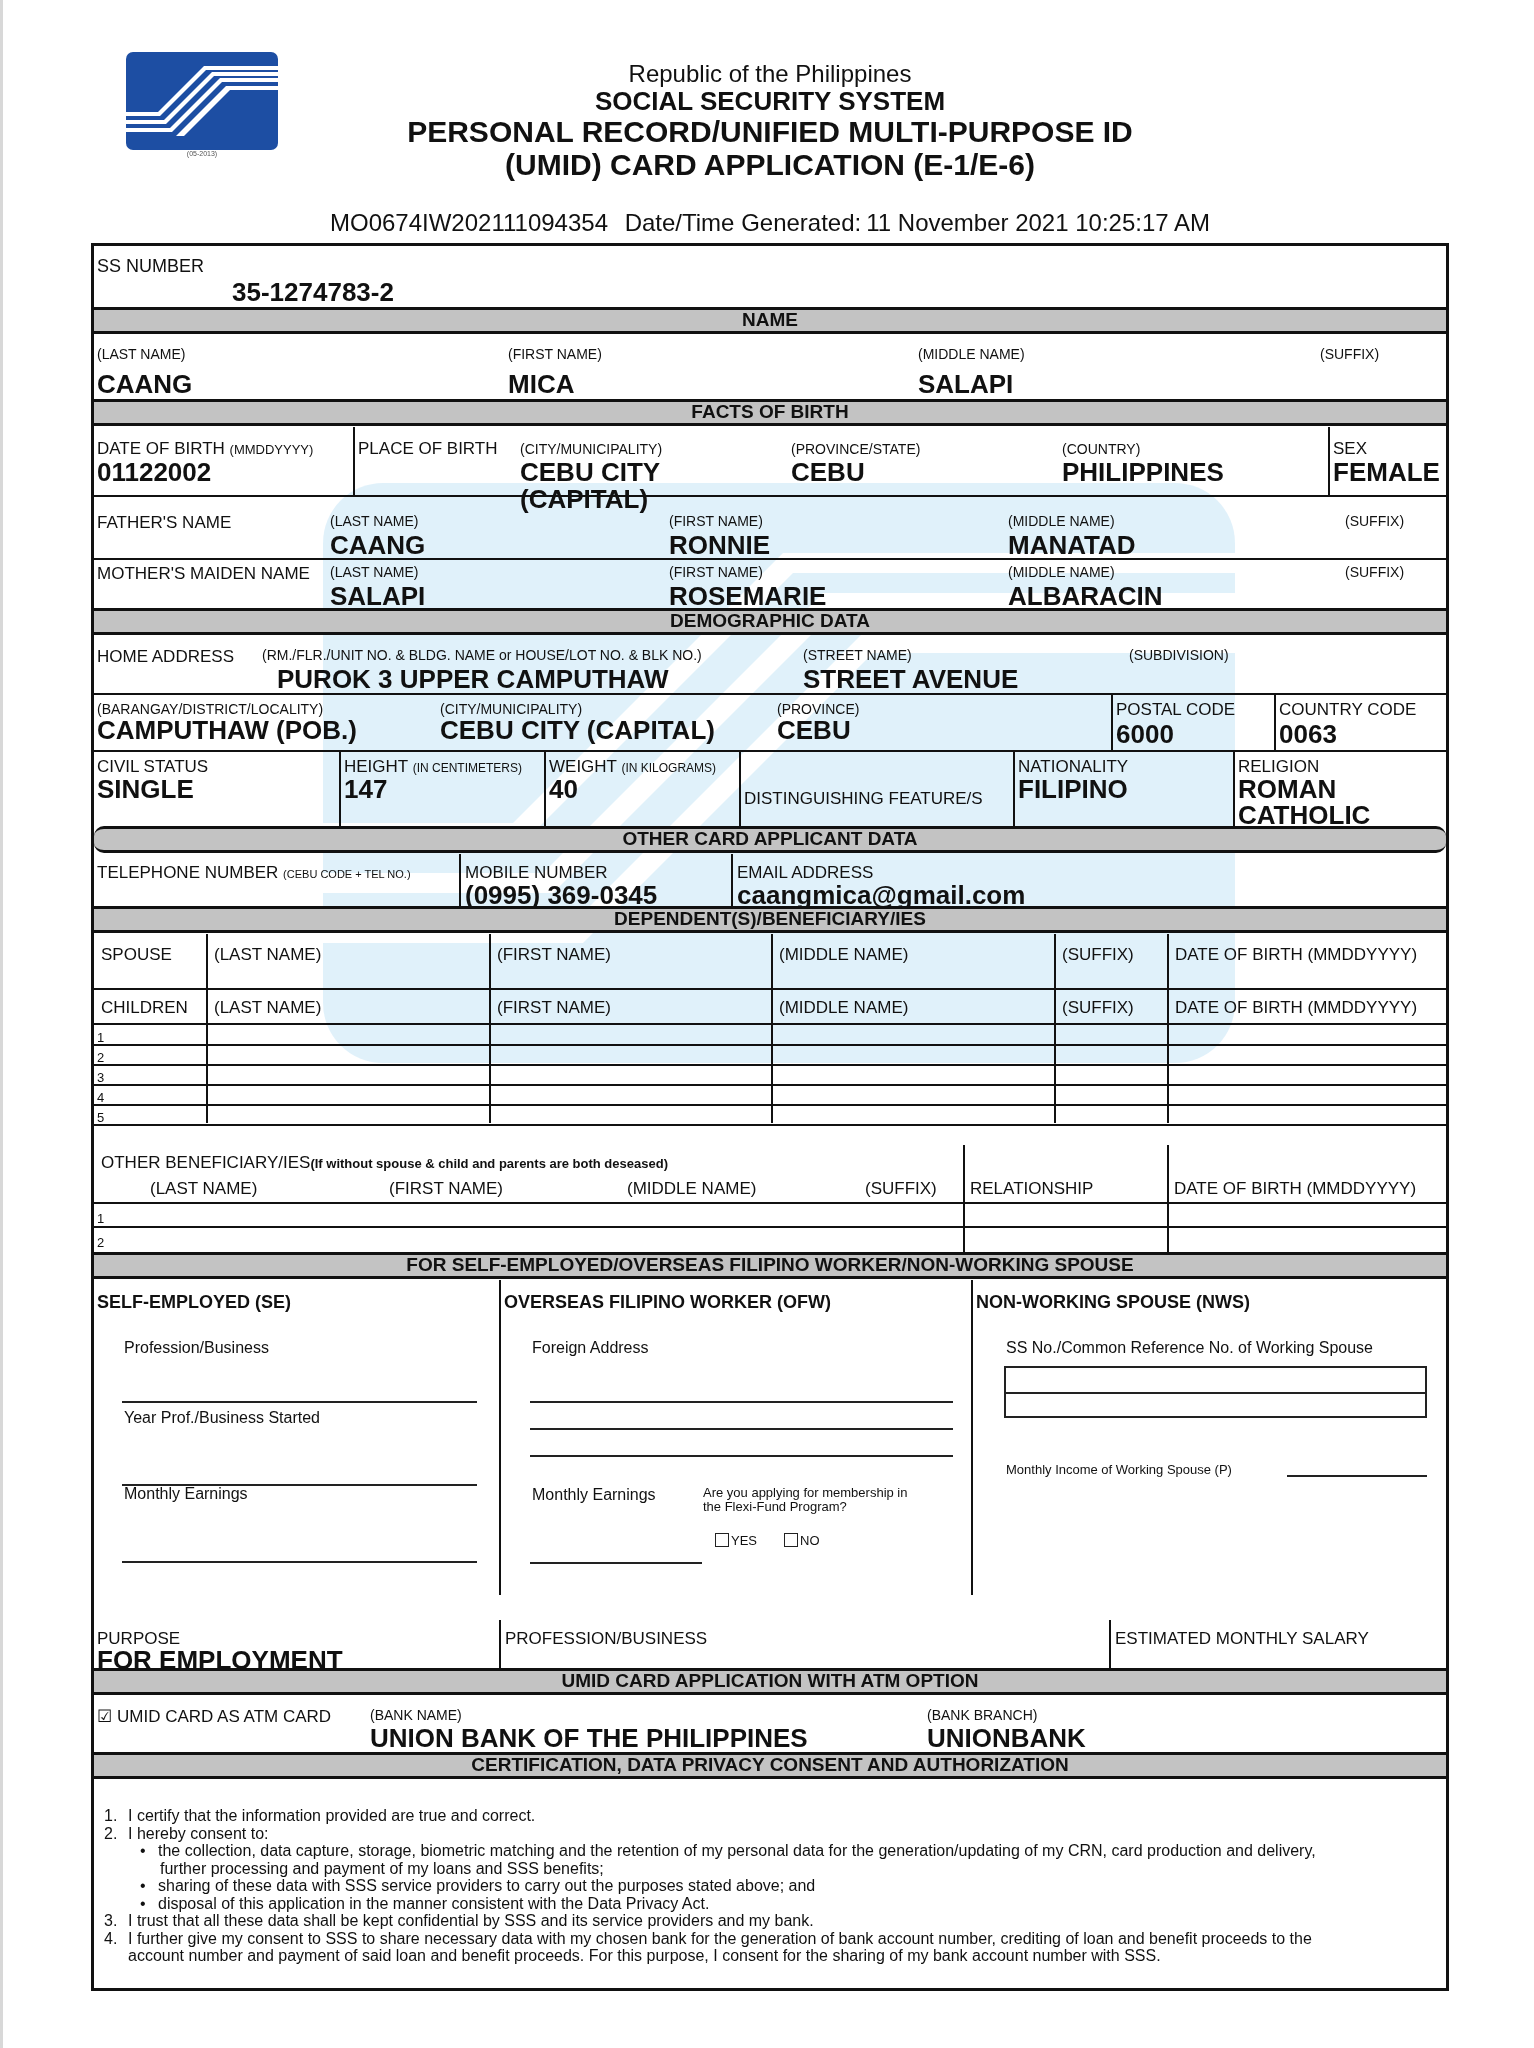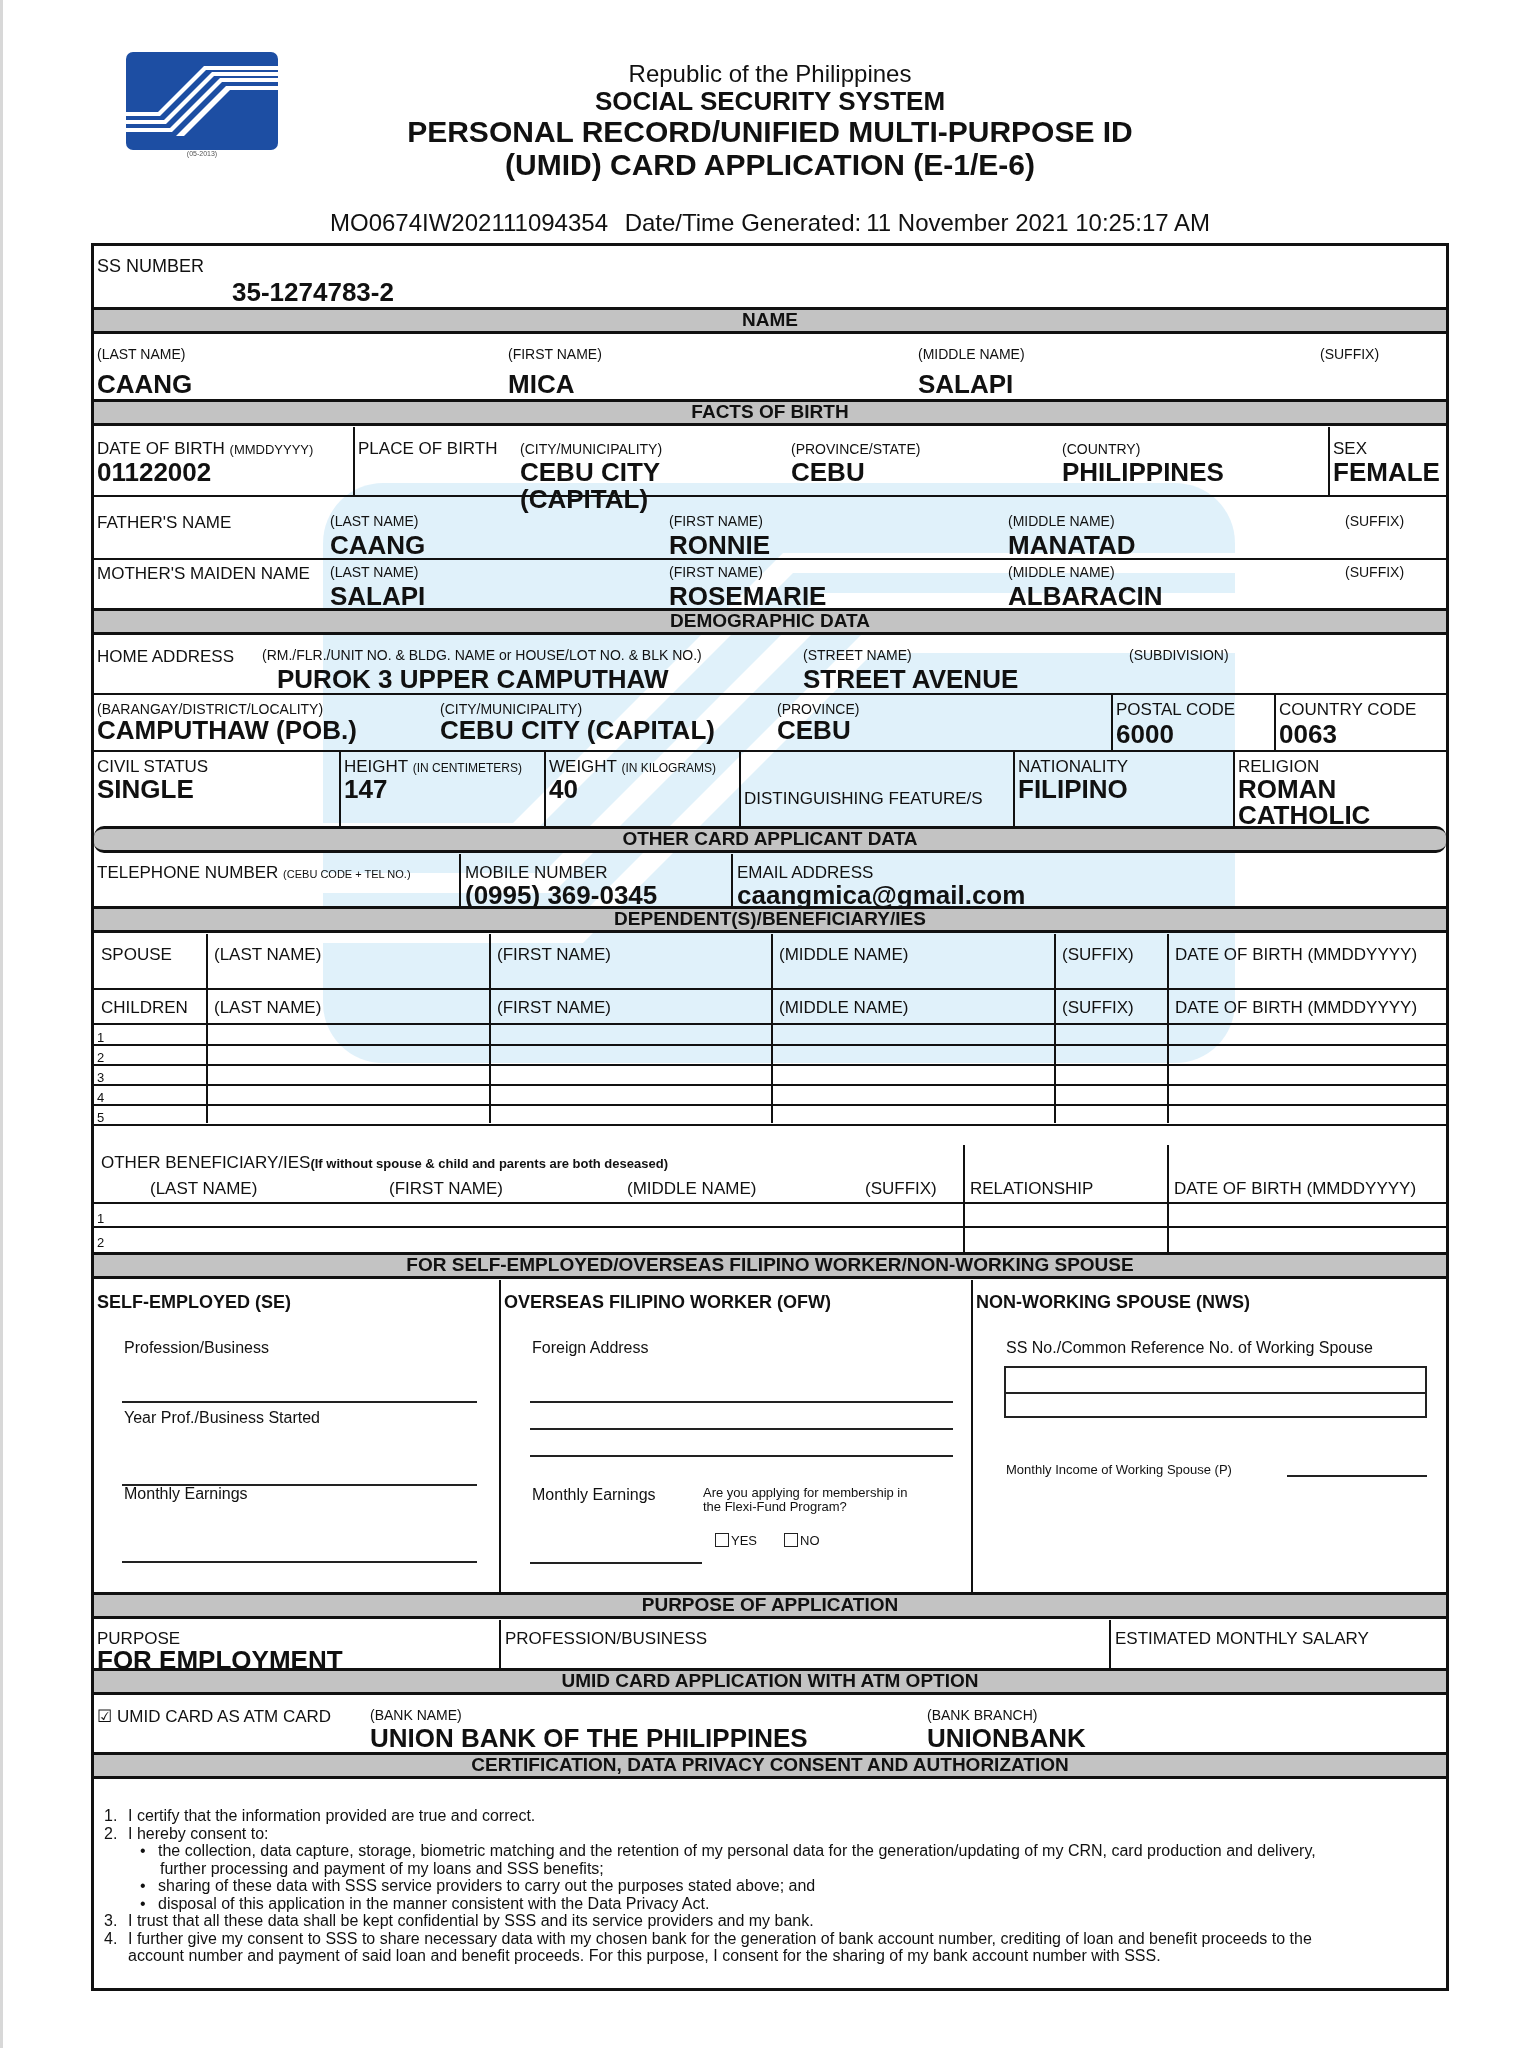--- a/index.html
+++ b/index.html
@@ -248,21 +248,20 @@
   <div class="sm" style="left:690px;top:1287px;font-size:13px;"><span class="cb"></span><span>NO</span></div>
 
   <div class="lbl" style="left:882px;top:1047px;font-weight:bold;">NON-WORKING SPOUSE (NWS)</div>
   <div class="sm" style="left:912px;top:1094px;font-size:16px;">SS No./Common Reference No. of Working Spouse</div>
   <div class="abs" style="left:910px;top:1120px;width:423px;height:52px;border:2px solid #222;">
     <div style="position:absolute;left:0;right:0;top:24px;height:2px;background:#222;"></div>
   </div>
   <div class="sm" style="left:912px;top:1217px;font-size:13px;">Monthly Income of Working Spouse (P)</div>
   <div class="uline" style="left:1193px;top:1229px;width:140px;"></div>
 
-  <div class="bar" style="top:1346px;height:27px;">PURPOSE OF APPLICATION</div>
   <div class="vl" style="left:405px;top:1374px;height:51px;"></div>
   <div class="vl" style="left:1015px;top:1374px;height:51px;"></div>
   <div class="lbl" style="left:3px;top:1384px;font-size:17px;">PURPOSE</div>
   <div class="val" style="left:3px;top:1401px;">FOR EMPLOYMENT</div>
   <div class="lbl" style="left:411px;top:1384px;font-size:17px;">PROFESSION/BUSINESS</div>
   <div class="lbl" style="left:1021px;top:1384px;font-size:17px;">ESTIMATED MONTHLY SALARY</div>
 
   <div class="bar" style="top:1422px;height:27px;">UMID CARD APPLICATION WITH ATM OPTION</div>
   <div class="lbl" style="left:3px;top:1462px;font-size:17px;"><span>☑</span> <span>UMID CARD AS ATM CARD</span></div>
   <div class="sm" style="left:276px;top:1462px;">(BANK NAME)</div>

